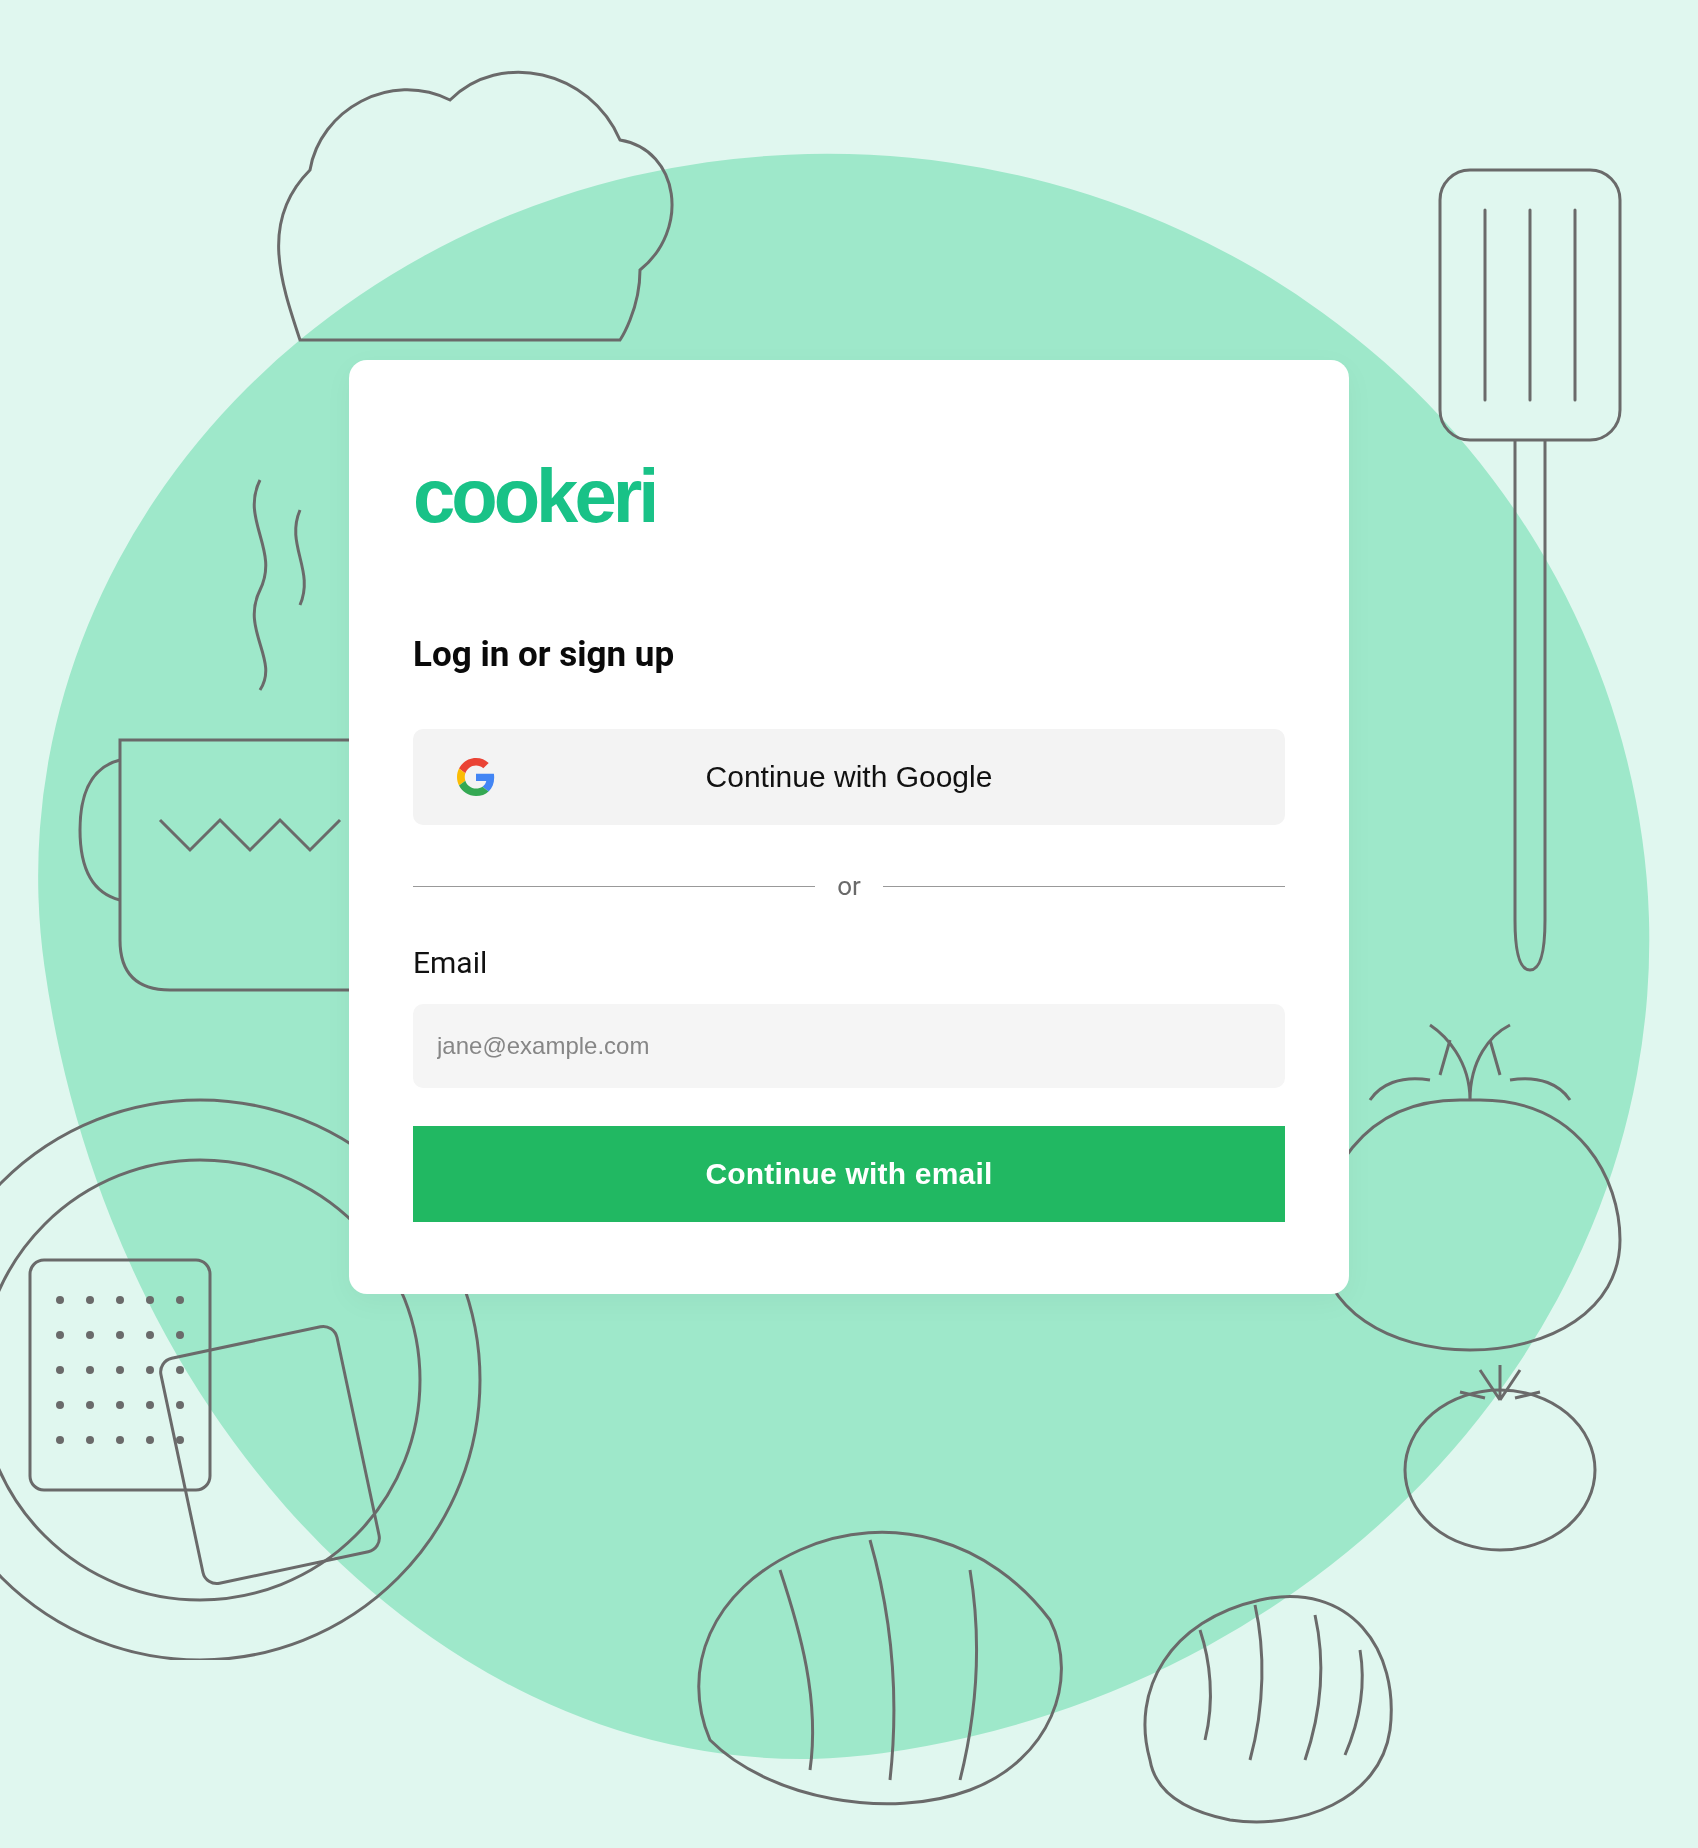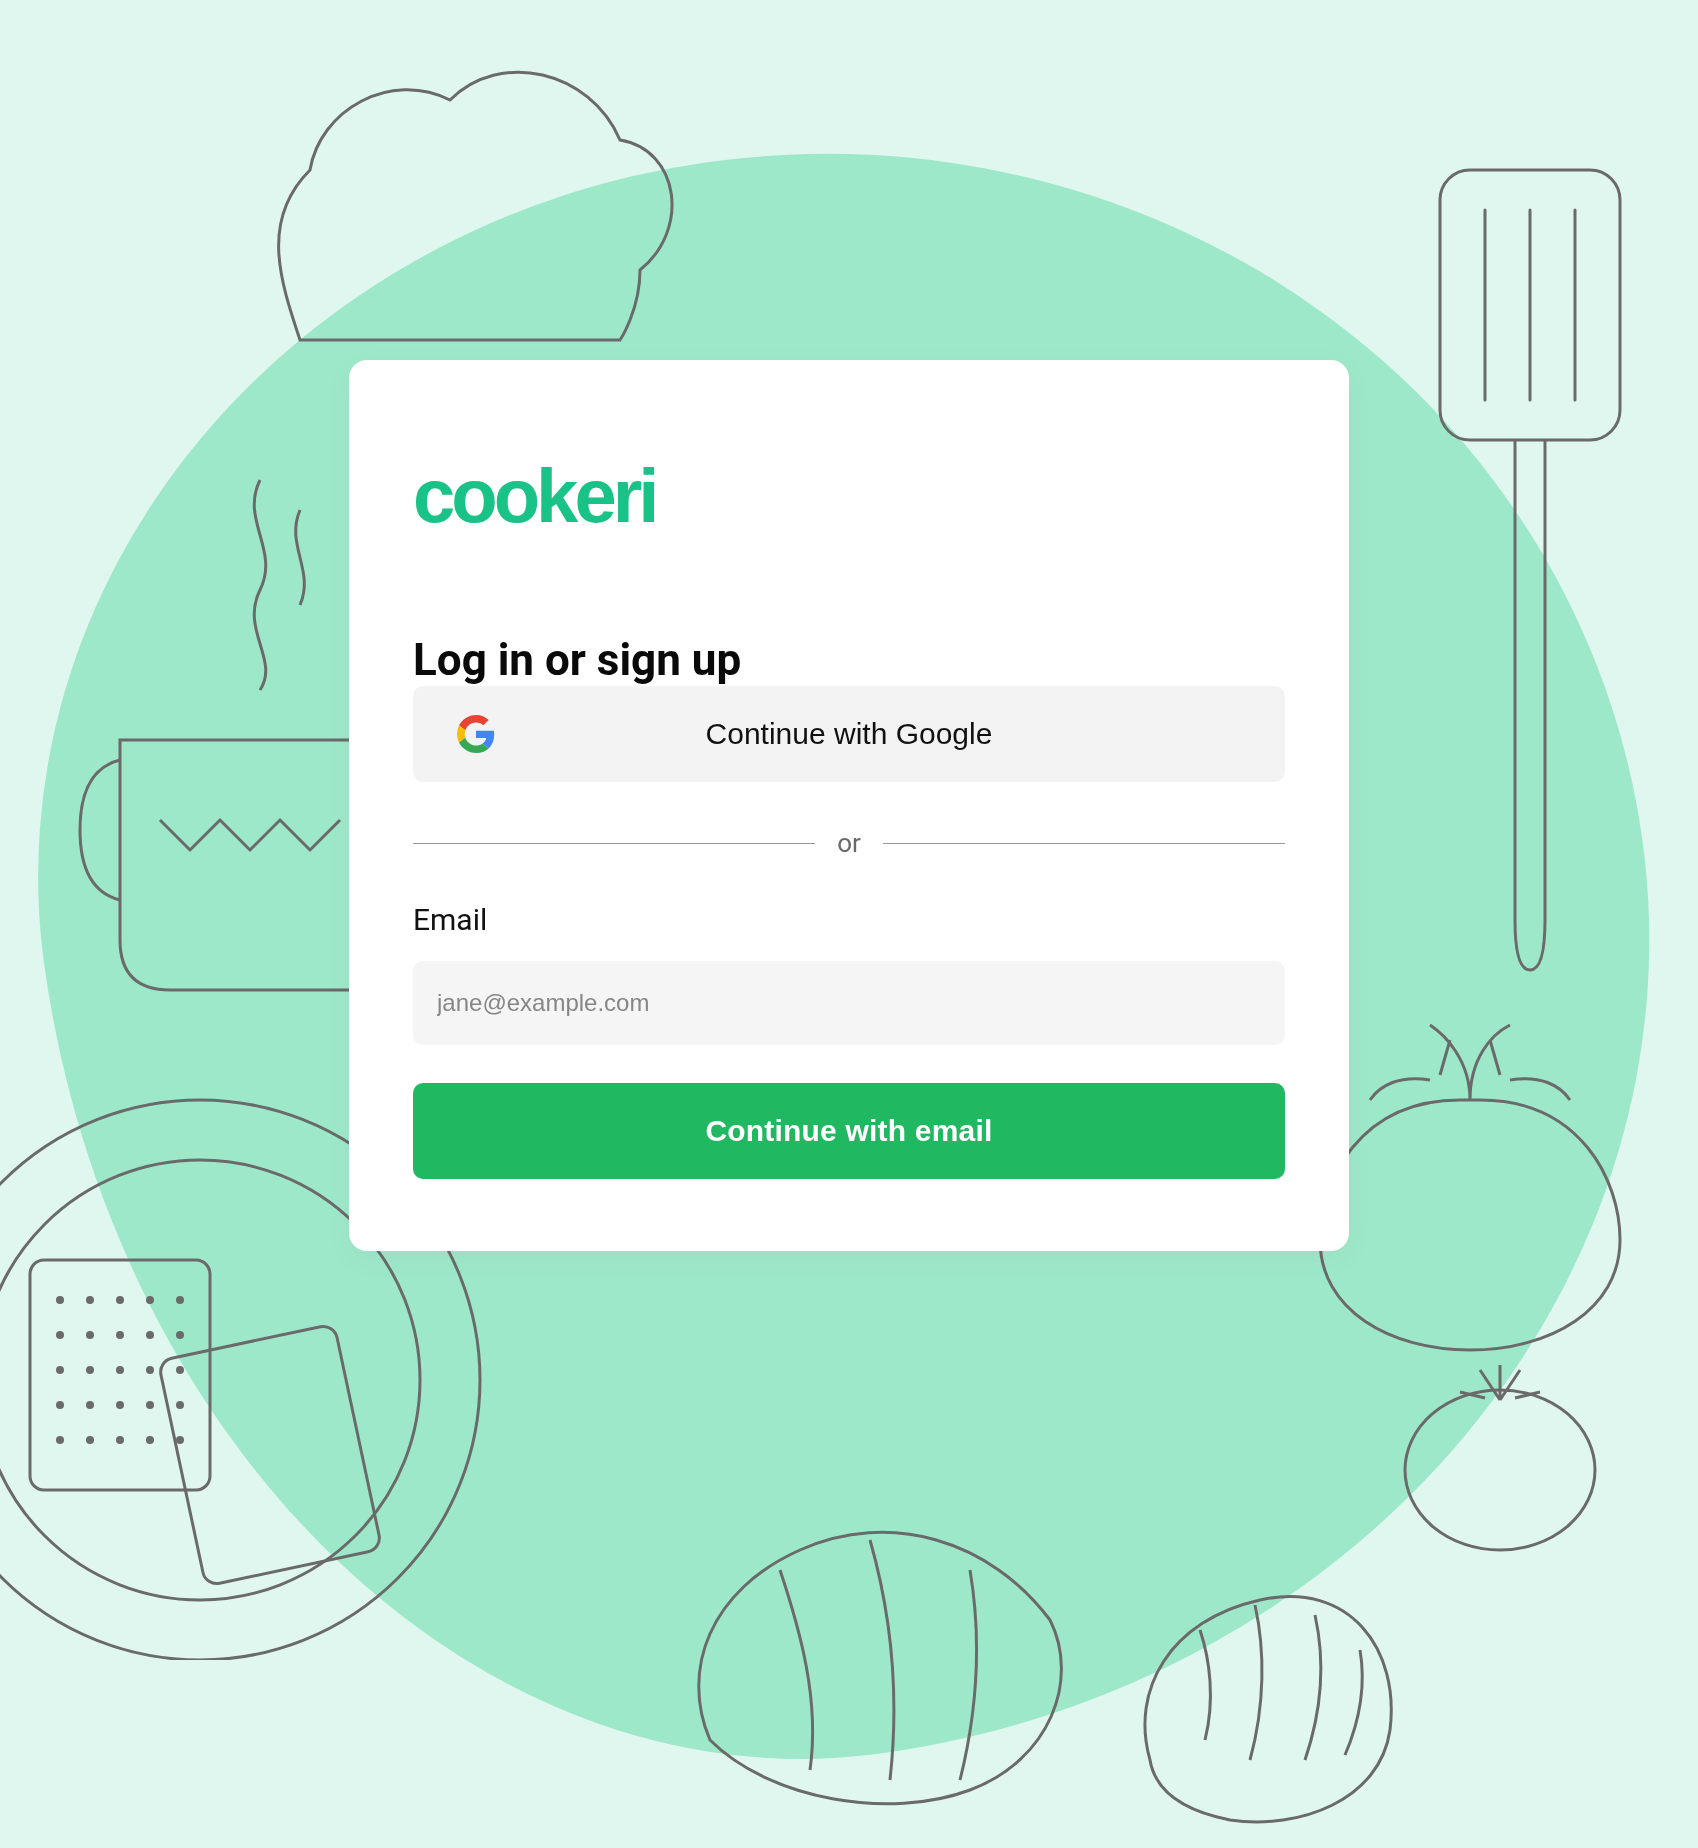--- a/index.html
+++ b/index.html
@@ -60,23 +60,24 @@
       font-size: 76px;
       font-weight: 900;
       color: #19c287;
       letter-spacing: -4px;
       line-height: 1;
       margin-bottom: 100px;
       margin-top: 28px;
     }
 
     .heading {
-      font-size: 44px;
+      font-size: 35px;
       font-weight: 700;
       color: #0a0a0a;
+      margin-bottom: 54px;
     }
 
     .google-btn {
       background: #f3f3f3;
       border: none;
       border-radius: 10px;
       width: 100%;
       height: 96px;
       position: relative;
       display: flex;
@@ -139,21 +140,21 @@
     .email-input::placeholder {
       color: #868686;
     }
 
     .continue-email-btn {
       width: 100%;
       height: 96px;
       background: #21b862;
       color: #fff;
       border: none;
-      border-radius: 10px;
+      border-radius: 0;
       font-size: 30px;
       font-weight: 700;
       cursor: pointer;
       letter-spacing: 0.2px;
     }
   </style>
 </head>
 <body>
 
 <div class="bg-blob"></div>

